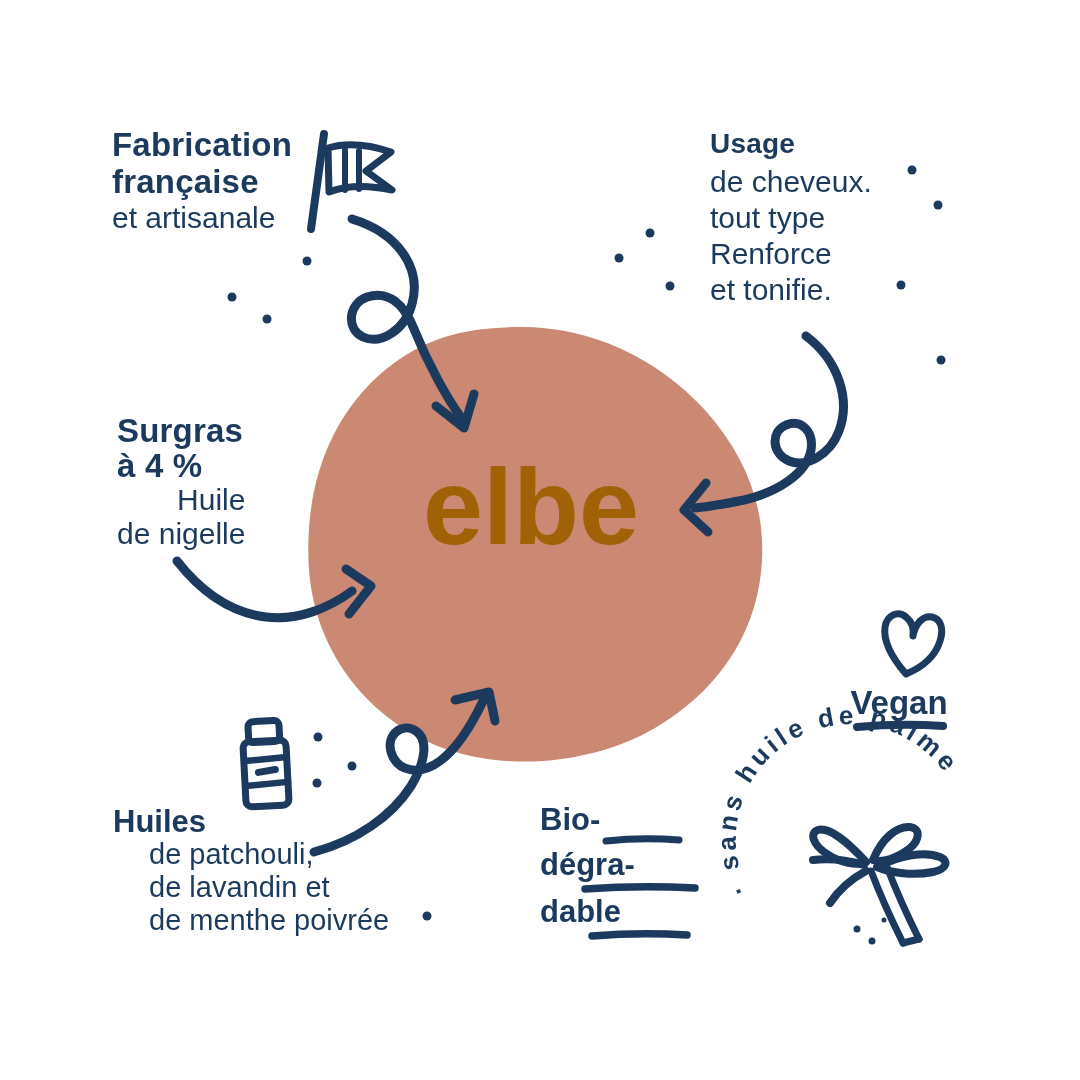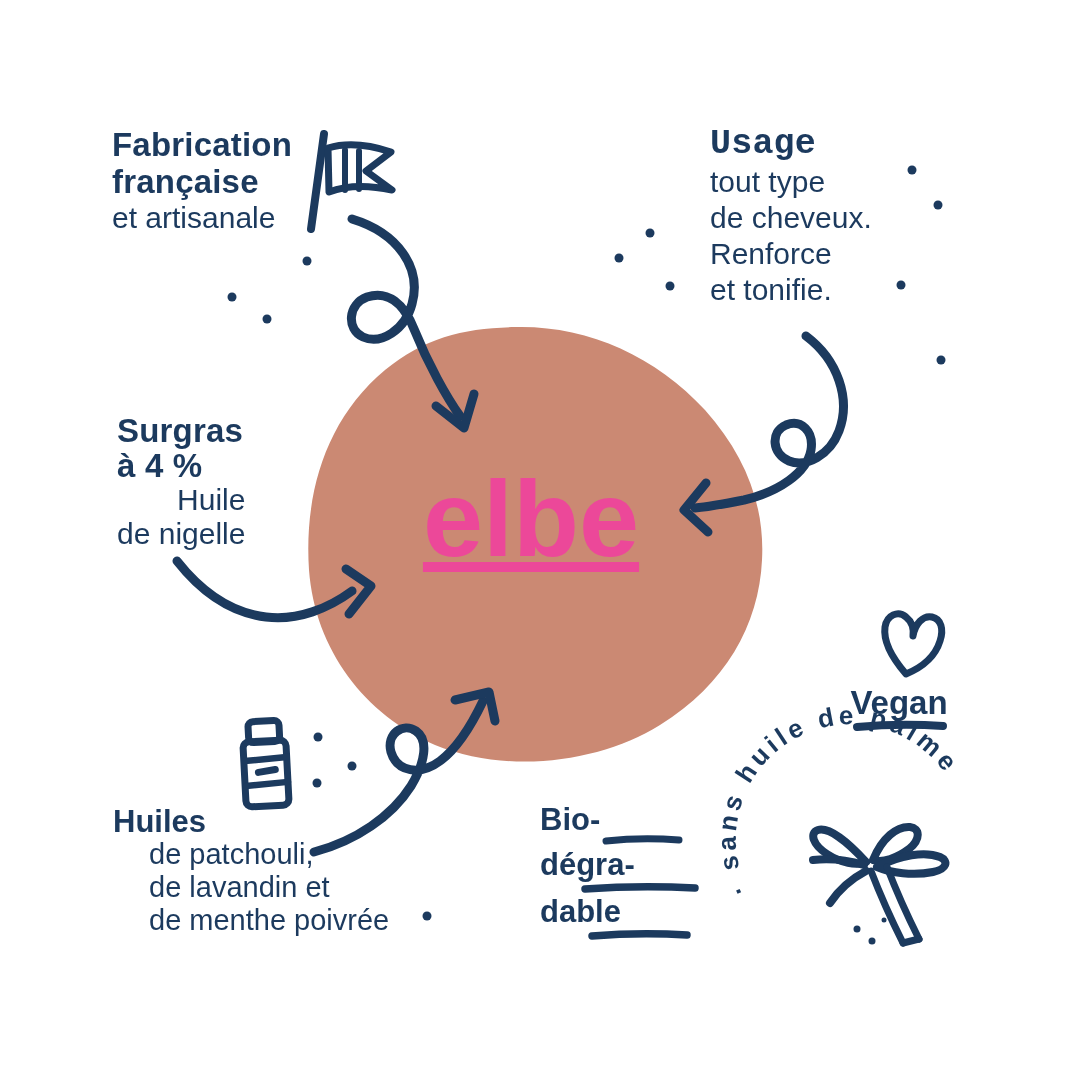--- a/index.html
+++ b/index.html
@@ -3,36 +3,36 @@
 <meta charset="utf-8">
 <style>
   html,body{margin:0;padding:0;background:#ffffff;}
   .stage{
     position:relative;width:1080px;height:1080px;background:#ffffff;overflow:hidden;
     font-family:"Liberation Sans",sans-serif;color:#1c3a5e;
   }
   .stage svg{position:absolute;left:0;top:0;}
   .block{position:absolute;white-space:nowrap;}
   .h{font-weight:700;font-size:33px;line-height:37px;letter-spacing:.2px;}
-  .h-lg{font-weight:700;font-size:35px;line-height:40px;letter-spacing:.2px;font-family:Liberation Mono, monospace;}
+  .h-lg{font-weight:700;font-size:28px;line-height:40px;letter-spacing:.2px;}
   .t{font-weight:400;font-size:30px;line-height:36px;}
   .t-sm{font-weight:400;font-size:29px;line-height:33px;margin-left:36px;}
   .h-sm{font-weight:700;font-size:31px;line-height:33px;margin-top:19px;}
   #fabrication{left:112px;top:126px;}
   #usage{left:710px;top:124px;}
   #surgras{left:117px;top:413px;}
   #surgras .h{line-height:35px;}
   #surgras .t{line-height:34px;text-align:right;}
   #huiles{left:113px;top:786px;}
   .bio-word{position:absolute;left:540px;width:200px;
     font-weight:700;font-size:31px;line-height:32px;}
   #vegan-label{position:absolute;left:839px;top:684px;width:120px;text-align:center;
     font-weight:700;font-size:33px;}
-  #brand{position:absolute;left:381px;top:464px;width:300px;text-align:center;
-    font-weight:700;font-size:108px;line-height:110px;letter-spacing:0px;color:#ec4899;text-decoration:underline;}
+  #brand{position:absolute;left:381px;top:452px;width:300px;text-align:center;
+    font-weight:700;font-size:108px;line-height:110px;letter-spacing:0px;color:#a16207;}
   .ln{fill:none;stroke:#1c3a5e;stroke-linecap:round;stroke-linejoin:round;}
   .curved-label{font-family:"Liberation Sans",sans-serif;font-weight:700;font-size:26px;
     letter-spacing:4px;fill:#1c3a5e;}
 </style>
 </head>
 <body>
 
 <div class="stage">
 
   <svg width="1080" height="1080" viewBox="0 0 1080 1080">
@@ -148,22 +148,22 @@
   </svg>
 
   <div class="block" id="fabrication">
     <div class="h">Fabrication</div>
     <div class="h">française</div>
     <div class="t">et artisanale</div>
   </div>
 
   <div class="block" id="usage">
     <div class="h-lg">Usage</div>
+    <div class="t">de cheveux.</div>
     <div class="t">tout type</div>
-    <div class="t">de cheveux.</div>
     <div class="t">Renforce</div>
     <div class="t">et tonifie.</div>
   </div>
 
   <div class="block" id="surgras">
     <div class="h">Surgras</div>
     <div class="h">à 4 %</div>
     <div class="t">Huile</div>
     <div class="t">de nigelle</div>
   </div>

